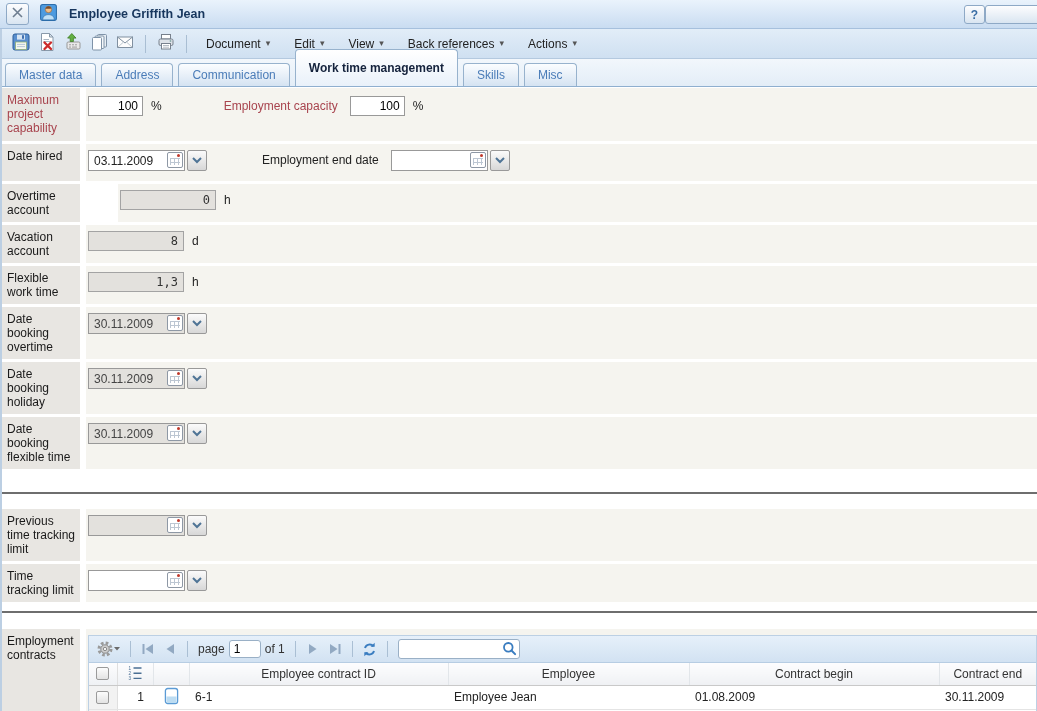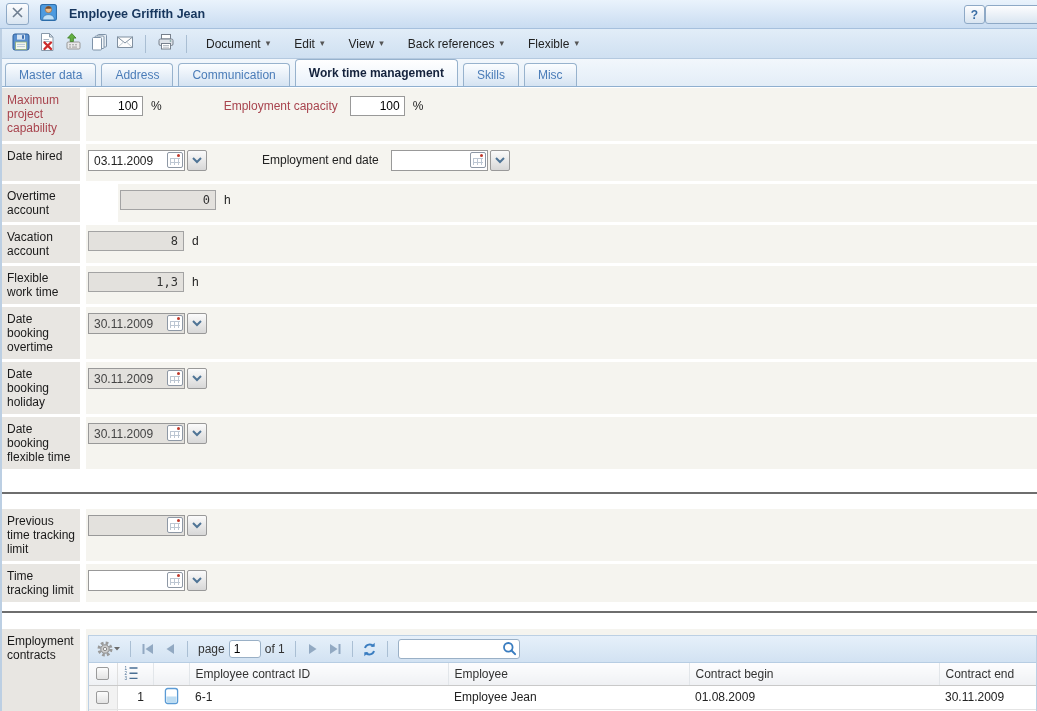--- a/index.html
+++ b/index.html
@@ -57,21 +57,21 @@
     border-bottom:1px solid #8fafcf;
     position:relative;
   }
   .tab {
     height:23px; padding:0 13px; display:flex; align-items:center;
     border:1px solid #97b2cd; border-bottom:none; border-radius:4px 4px 0 0;
     background:linear-gradient(#fbfdff,#d5e3f2);
     color:#4a7cb8; cursor:pointer; white-space:nowrap;
   }
   .tab.active {
-    height:27px; background:linear-gradient(#ffffff,#e9f1fa);
+    height:37px; background:linear-gradient(#ffffff,#e9f1fa);
     color:#14223c; font-weight:bold; position:relative; z-index:2;
   }
 
   
   .form { position:relative; background:#fff; padding-top:1px; }
   .frow { display:flex; margin-top:3px; align-items:stretch; }
   .frow:first-child { margin-top:0; }
   .flabel {
     width:80px; flex:0 0 80px; background:#e8e6e2; padding:5px 3px 5px 7px;
     color:#1a1a1a; line-height:14px;
@@ -152,21 +152,21 @@
     width:122px; height:20px; border:1px solid #9ab0c6; border-radius:3px;
     padding:0 22px 0 5px; font-size:12px; font-family:"Liberation Sans",sans-serif; background:#fff;
   }
   .search-icon-pos { position:absolute; right:3px; top:2px; }
 
   table.grid { width:100%; border-collapse:collapse; table-layout:fixed; background:#fff; }
   table.grid col.c-check { width:28px; } table.grid col.c-num { width:36px; }
   table.grid col.c-icon { width:36px; } table.grid col.c-id { width:259px; }
   table.grid col.c-emp { width:241px; } table.grid col.c-begin { width:250px; }
   th.gh {
-    height:22px; font-weight:normal; color:#333; text-align:left; padding:0 6px;
+    height:22px; font-weight:normal; color:#333; text-align:center; padding:0 6px;
     background:linear-gradient(#fdfdfe,#eff1f4);
     border-bottom:1px solid #c9c9c9; border-right:1px solid #e2e6ea; white-space:nowrap; overflow:hidden;
   }
   th.gh:last-child { border-right:none; }
   td.gc {
     height:24px; padding:0 6px; border-bottom:1px solid #e4e4e4; color:#222;
     white-space:nowrap; overflow:hidden; background:#fff;
   }
   td.gc.checkcol, th.gh.checkcol { background:#f2f2f2; border-right:1px solid #dfdfdf; }
   th.gh.checkcol { background:linear-gradient(#fdfdfe,#eff1f4); }
@@ -290,21 +290,21 @@
       </div>
       <div class="menu-item">
         <span>View</span>
         <span class="caret">▾</span>
       </div>
       <div class="menu-item">
         <span>Back references</span>
         <span class="caret">▾</span>
       </div>
       <div class="menu-item">
-        <span>Flexible</span>
+        <span>Actions</span>
         <span class="caret">▾</span>
       </div>
     </div>
   </div>
 
   <div class="tabbar">
     <div class="tab">
         <span>Master data</span>
       </div>
     <div class="tab">

